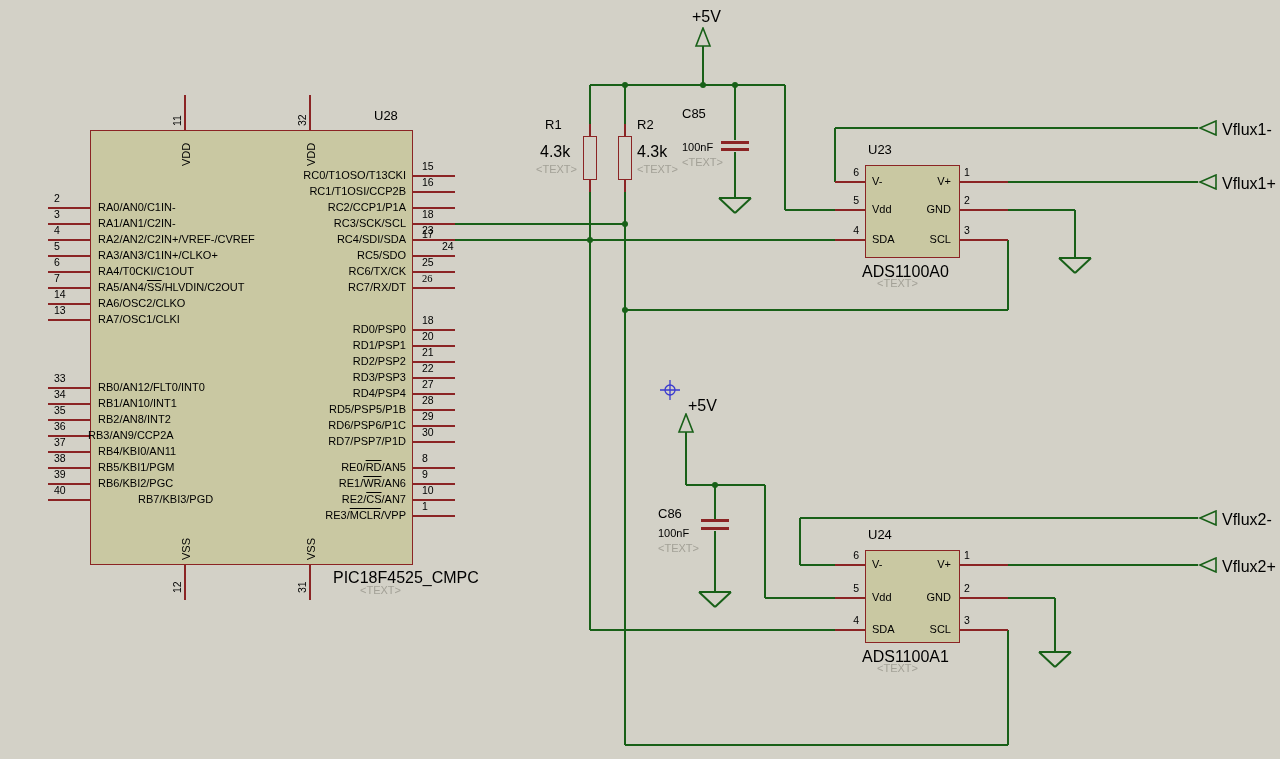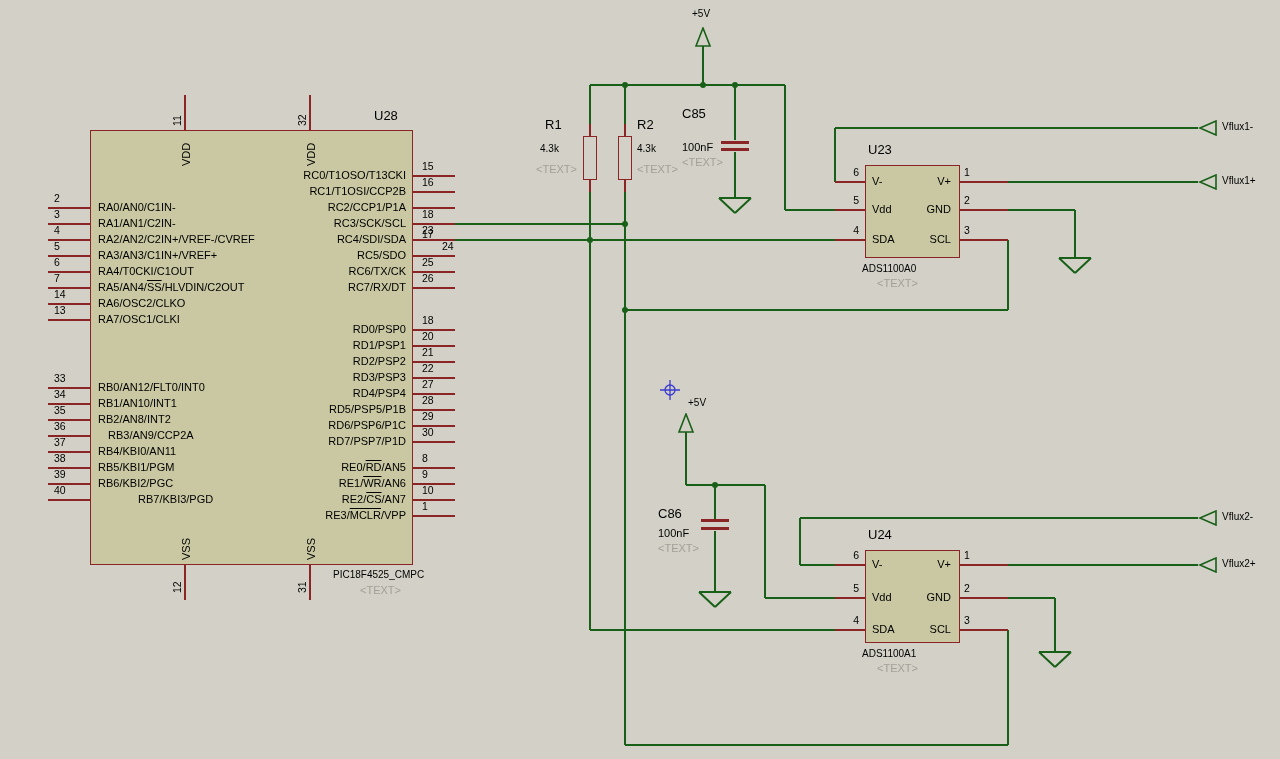--- a/index.html
+++ b/index.html
@@ -2,21 +2,21 @@
 <html><head>
 <meta charset="utf-8">
 <style>
   body{margin:0}
   .canvas{position:relative;width:1280px;height:759px;background:#d3d1c7;
           font-family:"Liberation Sans",sans-serif;overflow:hidden}
   .abs{position:absolute}
   .lbl{position:absolute;white-space:nowrap;color:#000;font-size:11px;line-height:1.15}
   .num{position:absolute;white-space:nowrap;color:#000;font-size:10.5px;line-height:1.1}
   .ref{font-size:13px}
-  .sub{font-size:10px}
+  .sub{font-size:16px}
   .ph{color:#a3a197}
   .box{position:absolute;background:#c9c8a2;border:1.6px solid #8b2424;box-sizing:border-box}
   .rbody{position:absolute;background:transparent;border:1.6px solid #8b2424;box-sizing:border-box}
   .rot{transform-origin:0 0;transform:rotate(-90deg)}
   .ov{text-decoration:overline}
 </style>
 </head>
 <body>
 
 <div class="canvas">
@@ -164,21 +164,21 @@
       <div class="num" style="left: 54px; top: 193px;">2</div>
       <div class="lbl" style="left: 98px; top: 201px;"><span>RA0/AN0/C1IN-</span></div>
       <div style="position: absolute; left: 48px; top: 223px; width: 42px; height: 2px; background: rgb(139, 36, 36);"></div>
       <div class="num" style="left: 54px; top: 209px;">3</div>
       <div class="lbl" style="left: 98px; top: 217px;"><span>RA1/AN1/C2IN-</span></div>
       <div style="position: absolute; left: 48px; top: 239px; width: 42px; height: 2px; background: rgb(139, 36, 36);"></div>
       <div class="num" style="left: 54px; top: 225px;">4</div>
       <div class="lbl" style="left: 98px; top: 233px;"><span>RA2/AN2/C2IN+/VREF-/CVREF</span></div>
       <div style="position: absolute; left: 48px; top: 255px; width: 42px; height: 2px; background: rgb(139, 36, 36);"></div>
       <div class="num" style="left: 54px; top: 241px;">5</div>
-      <div class="lbl" style="left: 98px; top: 249px;"><span>RA3/AN3/C1IN+/VREF+</span></div>
+      <div class="lbl" style="left: 98px; top: 249px;"><span>RA3/AN3/C1IN+/CLKO+</span></div>
       <div style="position: absolute; left: 48px; top: 271px; width: 42px; height: 2px; background: rgb(139, 36, 36);"></div>
       <div class="num" style="left: 54px; top: 257px;">6</div>
       <div class="lbl" style="left: 98px; top: 265px;"><span>RA4/T0CKI/C1OUT</span></div>
       <div style="position: absolute; left: 48px; top: 287px; width: 42px; height: 2px; background: rgb(139, 36, 36);"></div>
       <div class="num" style="left: 54px; top: 273px;">7</div>
       <div class="lbl" style="left: 98px; top: 281px;"><span>RA5/AN4/</span><span class="ov">SS</span><span>/HLVDIN/C2OUT</span></div>
       <div style="position: absolute; left: 48px; top: 303px; width: 42px; height: 2px; background: rgb(139, 36, 36);"></div>
       <div class="num" style="left: 54px; top: 289px;">14</div>
       <div class="lbl" style="left: 98px; top: 297px;"><span>RA6/OSC2/CLKO</span></div>
       <div style="position: absolute; left: 48px; top: 319px; width: 42px; height: 2px; background: rgb(139, 36, 36);"></div>
@@ -188,21 +188,21 @@
       <div class="num" style="left: 54px; top: 373px;">33</div>
       <div class="lbl" style="left: 98px; top: 381px;"><span>RB0/AN12/FLT0/INT0</span></div>
       <div style="position: absolute; left: 48px; top: 403px; width: 42px; height: 2px; background: rgb(139, 36, 36);"></div>
       <div class="num" style="left: 54px; top: 389px;">34</div>
       <div class="lbl" style="left: 98px; top: 397px;"><span>RB1/AN10/INT1</span></div>
       <div style="position: absolute; left: 48px; top: 419px; width: 42px; height: 2px; background: rgb(139, 36, 36);"></div>
       <div class="num" style="left: 54px; top: 405px;">35</div>
       <div class="lbl" style="left: 98px; top: 413px;"><span>RB2/AN8/INT2</span></div>
       <div style="position: absolute; left: 48px; top: 435px; width: 42px; height: 2px; background: rgb(139, 36, 36);"></div>
       <div class="num" style="left: 54px; top: 421px;">36</div>
-      <div class="lbl" style="left: 108px; top: 429px;"><span>RB3/AN9/CCP2A</span></div>
+      <div class="lbl" style="left: 88px; top: 429px;"><span>RB3/AN9/CCP2A</span></div>
       <div style="position: absolute; left: 48px; top: 451px; width: 42px; height: 2px; background: rgb(139, 36, 36);"></div>
       <div class="num" style="left: 54px; top: 437px;">37</div>
       <div class="lbl" style="left: 98px; top: 445px;"><span>RB4/KBI0/AN11</span></div>
       <div style="position: absolute; left: 48px; top: 467px; width: 42px; height: 2px; background: rgb(139, 36, 36);"></div>
       <div class="num" style="left: 54px; top: 453px;">38</div>
       <div class="lbl" style="left: 98px; top: 461px;"><span>RB5/KBI1/PGM</span></div>
       <div style="position: absolute; left: 48px; top: 483px; width: 42px; height: 2px; background: rgb(139, 36, 36);"></div>
       <div class="num" style="left: 54px; top: 469px;">39</div>
       <div class="lbl" style="left: 98px; top: 477px;"><span>RB6/KBI2/PGC</span></div>
       <div style="position: absolute; left: 48px; top: 499px; width: 42px; height: 2px; background: rgb(139, 36, 36);"></div>
@@ -223,21 +223,21 @@
       <div style="position: absolute; left: 413px; top: 239px; width: 42px; height: 2px; background: rgb(139, 36, 36);"></div>
       <div class="num" style="left: 422px; top: 225px;">23</div>
       <div class="lbl" style="left: 146px; top: 233px; width: 260px; text-align: right;"><span>RC4/SDI/SDA</span></div>
       <div style="position: absolute; left: 413px; top: 255px; width: 42px; height: 2px; background: rgb(139, 36, 36);"></div>
       <div class="num" style="left: 422px; top: 241px; margin-left: 20px;">24</div>
       <div class="lbl" style="left: 146px; top: 249px; width: 260px; text-align: right;"><span>RC5/SDO</span></div>
       <div style="position: absolute; left: 413px; top: 271px; width: 42px; height: 2px; background: rgb(139, 36, 36);"></div>
       <div class="num" style="left: 422px; top: 257px;">25</div>
       <div class="lbl" style="left: 146px; top: 265px; width: 260px; text-align: right;"><span>RC6/TX/CK</span></div>
       <div style="position: absolute; left: 413px; top: 287px; width: 42px; height: 2px; background: rgb(139, 36, 36);"></div>
-      <div class="num" style="left: 422px; top: 273px;">26</div>
+      <div class="num" style="left: 422px; top: 273px; font-family: Liberation Serif, serif;">26</div>
       <div class="lbl" style="left: 146px; top: 281px; width: 260px; text-align: right;"><span>RC7/RX/DT</span></div>
       <div style="position: absolute; left: 413px; top: 329px; width: 42px; height: 2px; background: rgb(139, 36, 36);"></div>
       <div class="num" style="left: 422px; top: 315px;">18</div>
       <div class="lbl" style="left: 146px; top: 323px; width: 260px; text-align: right;"><span>RD0/PSP0</span></div>
       <div style="position: absolute; left: 413px; top: 345px; width: 42px; height: 2px; background: rgb(139, 36, 36);"></div>
       <div class="num" style="left: 422px; top: 331px;">20</div>
       <div class="lbl" style="left: 146px; top: 339px; width: 260px; text-align: right;"><span>RD1/PSP1</span></div>
       <div style="position: absolute; left: 413px; top: 361px; width: 42px; height: 2px; background: rgb(139, 36, 36);"></div>
       <div class="num" style="left: 422px; top: 347px;">21</div>
       <div class="lbl" style="left: 146px; top: 355px; width: 260px; text-align: right;"><span>RD2/PSP2</span></div>

